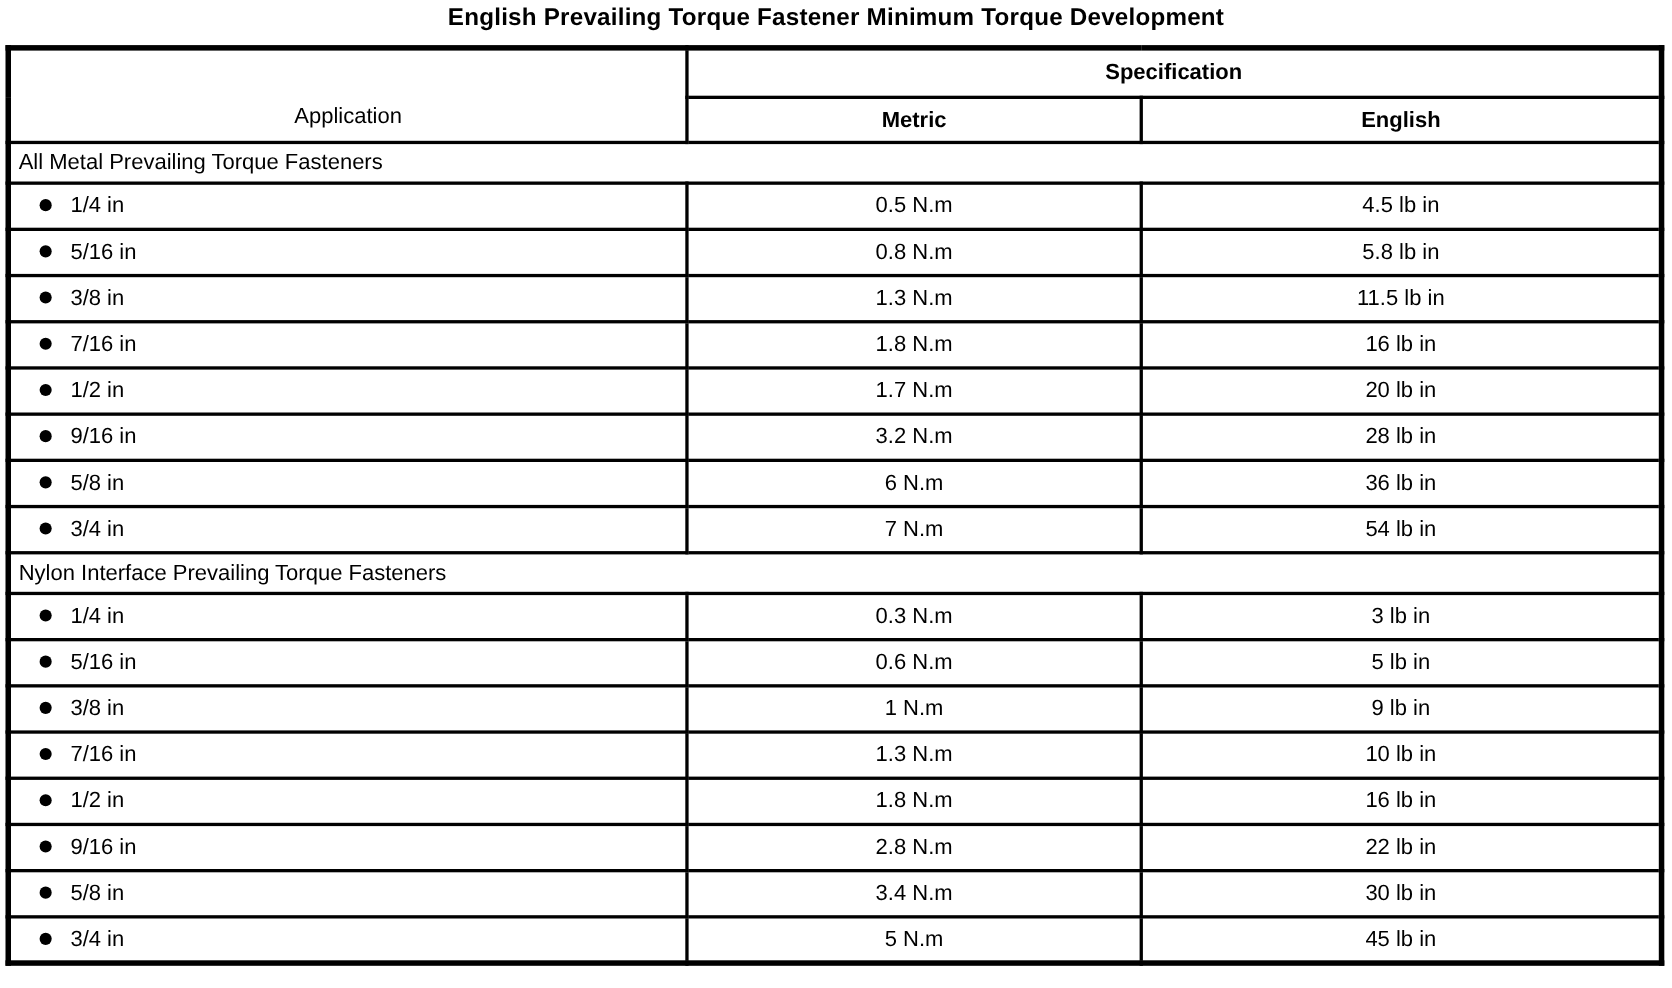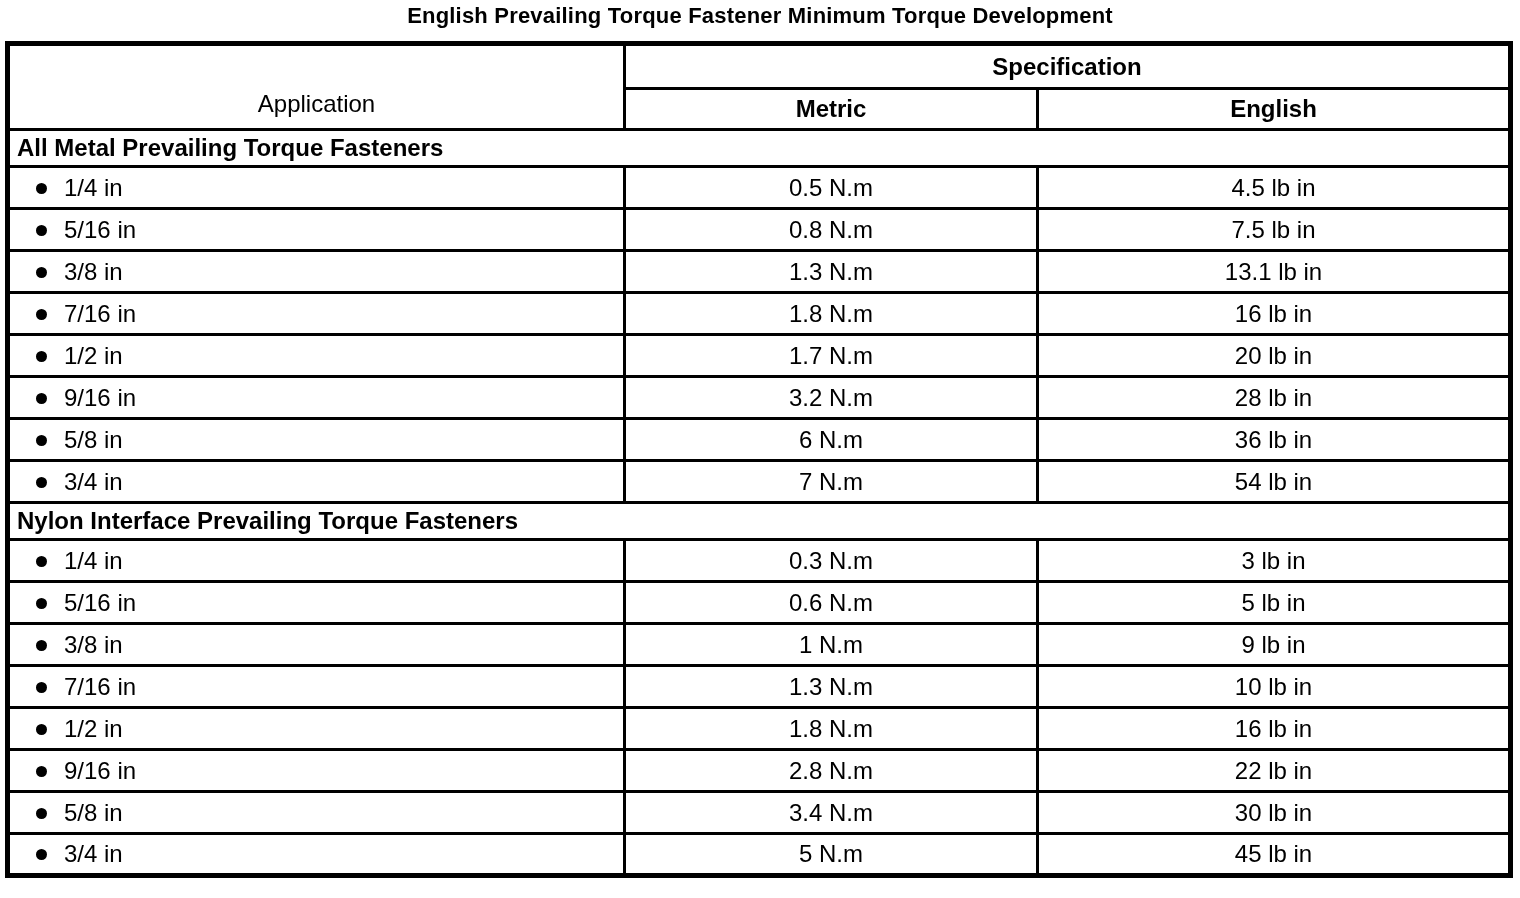--- a/index.html
+++ b/index.html
@@ -27,21 +27,21 @@
     border-collapse: collapse;
     table-layout: fixed;
     width: 1503px;
     margin-left: 5px;
     margin-top: 12px;
     border: 5px solid #000000;
   }
   table.torque th,
   table.torque td {
     border: 3px solid #000000;
-    font-size: 24px;
+    font-size: 20px;
     overflow: hidden;
     white-space: nowrap;
   }
   tr.spec-row { height: 45px; }
   tr.sub-row  { height: 41px; }
   tr.section-row { height: 37px; }
   tr.data-row { height: 42px; }
 
   th.app-head {
     vertical-align: bottom;
@@ -51,21 +51,21 @@
   }
   th.spec-head, th.sub-head {
     text-align: center;
     vertical-align: middle;
     font-weight: bold;
   }
   td.section-cell {
     text-align: left;
     vertical-align: middle;
     padding-left: 7px;
-    font-weight: bold;
+    font-weight: normal;
   }
   td.app-cell {
     text-align: left;
     vertical-align: middle;
     padding-left: 26px;
   }
   td.val-cell {
     text-align: center;
     vertical-align: middle;
   }
@@ -111,26 +111,26 @@
       </tr>
 
       <tr class="data-row">
         <td class="app-cell"><span class="bullet"></span><span>1/4 in</span></td>
         <td class="val-cell">0.5 N.m</td>
         <td class="val-cell">4.5 lb in</td>
       </tr>
       <tr class="data-row">
         <td class="app-cell"><span class="bullet"></span><span>5/16 in</span></td>
         <td class="val-cell">0.8 N.m</td>
-        <td class="val-cell">7.5 lb in</td>
+        <td class="val-cell">5.8 lb in</td>
       </tr>
       <tr class="data-row">
         <td class="app-cell"><span class="bullet"></span><span>3/8 in</span></td>
         <td class="val-cell">1.3 N.m</td>
-        <td class="val-cell">13.1 lb in</td>
+        <td class="val-cell">11.5 lb in</td>
       </tr>
       <tr class="data-row">
         <td class="app-cell"><span class="bullet"></span><span>7/16 in</span></td>
         <td class="val-cell">1.8 N.m</td>
         <td class="val-cell">16 lb in</td>
       </tr>
       <tr class="data-row">
         <td class="app-cell"><span class="bullet"></span><span>1/2 in</span></td>
         <td class="val-cell">1.7 N.m</td>
         <td class="val-cell">20 lb in</td>

